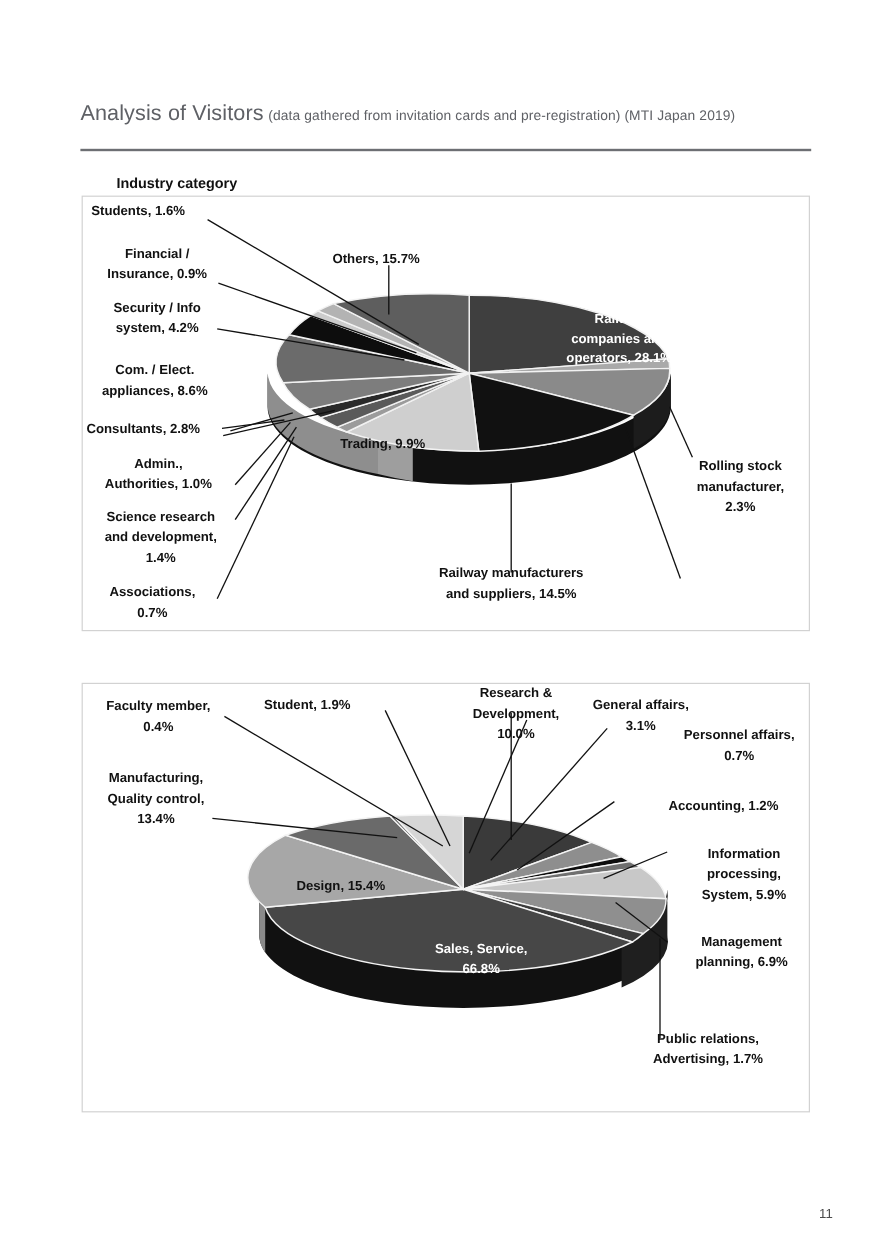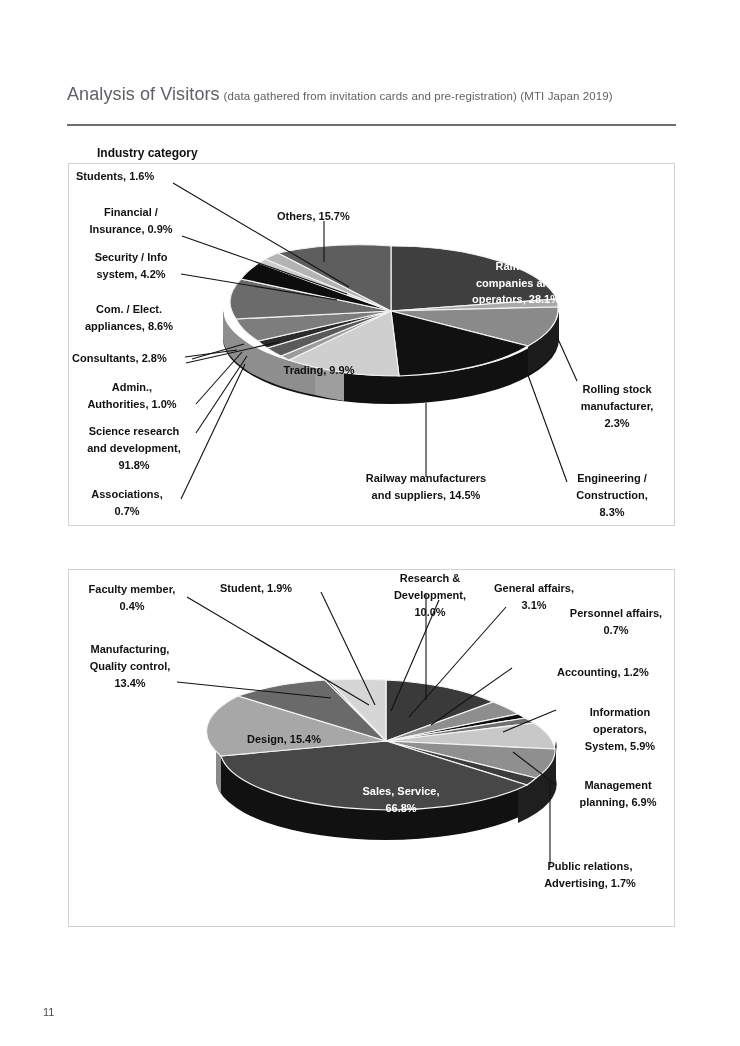--- a/index.html
+++ b/index.html
@@ -39,22 +39,22 @@
   .cl.c{text-align:center;}
   .cl.l{text-align:left;}
   .inlabel{
     position:absolute;font-size:11px;font-weight:bold;line-height:1.5;
     white-space:nowrap;text-align:center;
   }
   .inlabel.white{color:#ffffff;}
   .inlabel.dark{color:#111111;}
 
   .page-number{
-    position:absolute;left:0;top:1006px;width:694px;text-align:left;
-    font-size:11px;color:#4b4b4b;padding-left:43px;
+    position:absolute;left:0;top:1006px;width:694px;text-align:right;
+    font-size:11px;color:#4b4b4b;
   }
 </style>
 </head>
 <body>
 
 <div class="page">
 
   <div class="doc-header">
     <div class="doc-title">
       <span class="lead">Analysis of Visitors</span>
@@ -160,38 +160,33 @@
   <div class="cl l" style="left:72px;top:350px;">
     <div>Consultants, 2.8%</div>
   </div>
   <div class="cl c" style="left:70px;top:379px;width:124px;">
     <div>Admin.,</div>
     <div>Authorities, 1.0%</div>
   </div>
   <div class="cl c" style="left:70px;top:423px;width:128px;">
     <div>Science research</div>
     <div>and development,</div>
-    <div>91.8%</div>
+    <div>1.4%</div>
   </div>
   <div class="cl c" style="left:72px;top:486px;width:110px;">
     <div>Associations,</div>
     <div>0.7%</div>
   </div>
   <div class="cl l" style="left:277px;top:208px;">
     <div>Others, 15.7%</div>
   </div>
   <div class="cl c" style="left:561px;top:381px;width:112px;">
     <div>Rolling stock</div>
     <div>manufacturer,</div>
     <div>2.3%</div>
-  </div>
-  <div class="cl c" style="left:556px;top:470px;width:112px;">
-    <div>Engineering /</div>
-    <div>Construction,</div>
-    <div>8.3%</div>
   </div>
   <div class="cl c" style="left:341px;top:470px;width:170px;">
     <div>Railway manufacturers</div>
     <div>and suppliers, 14.5%</div>
   </div>
 
   <div class="section-heading" id="chart2-heading">Job function</div>
 
   <div class="chart-box" id="chart2-box">
 
@@ -281,21 +276,21 @@
   </div>
   <div class="cl c" style="left:557px;top:605px;width:118px;">
     <div>Personnel affairs,</div>
     <div>0.7%</div>
   </div>
   <div class="cl l" style="left:557px;top:664px;">
     <div>Accounting, 1.2%</div>
   </div>
   <div class="cl c" style="left:565px;top:704px;width:110px;">
     <div>Information</div>
-    <div>operators,</div>
+    <div>processing,</div>
     <div>System, 5.9%</div>
   </div>
   <div class="cl c" style="left:562px;top:777px;width:112px;">
     <div>Management</div>
     <div>planning, 6.9%</div>
   </div>
   <div class="cl c" style="left:520px;top:858px;width:140px;">
     <div>Public relations,</div>
     <div>Advertising, 1.7%</div>
   </div>

